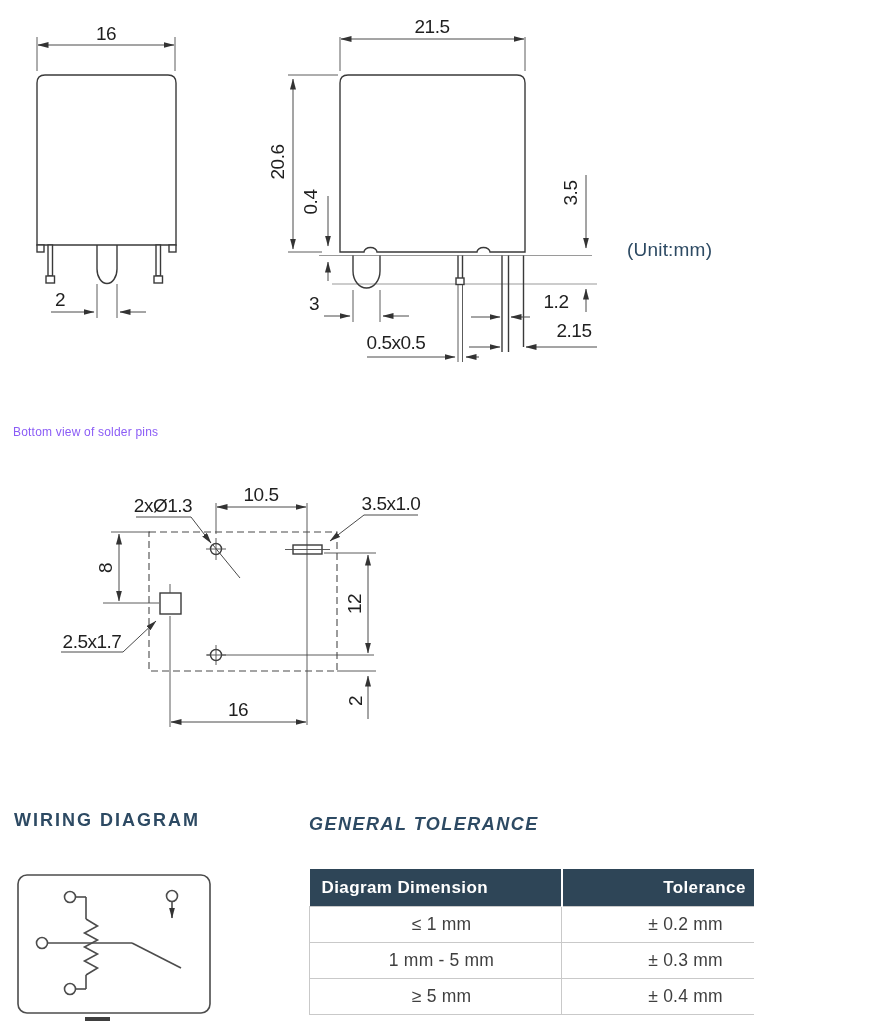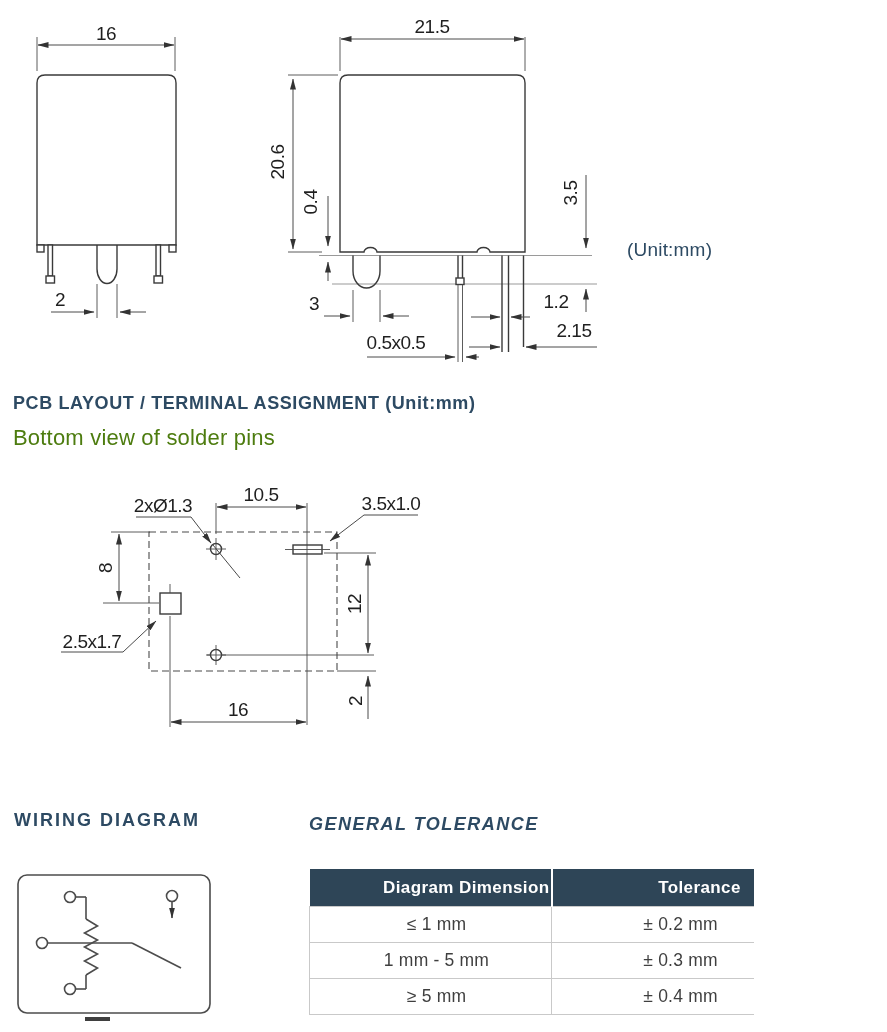--- a/index.html
+++ b/index.html
@@ -9,25 +9,25 @@
   svg text{font-family:"Liberation Sans","DejaVu Sans",sans-serif;fill:#1f1f1f;}
   .dim{font-size:19px;letter-spacing:-0.5px;}
   .obj{stroke:#3a3a3a;stroke-width:1.4;fill:none;}
   .objf{stroke:#3a3a3a;stroke-width:1.4;fill:#fff;}
   .dl{stroke:#4a4a4a;stroke-width:1;fill:none;}
   .thin{stroke:#4a4a4a;stroke-width:0.9;fill:none;}
   .ref{stroke:#9a9a9a;stroke-width:1.1;fill:none;}
   .dash{stroke:#4a4a4a;stroke-width:1.1;fill:none;stroke-dasharray:7,4;}
   .wire{stroke:#4c4c4c;stroke-width:1.6;fill:none;}
   .heading{position:absolute;font-weight:bold;color:#2d4a63;font-size:18px;letter-spacing:0.6px;white-space:nowrap;}
-  .subheading{position:absolute;color:#4d7c0f;font-size:22px;letter-spacing:0.2px;white-space:nowrap;}
+  .subheading{position:absolute;color:#8b5cf6;font-size:12px;letter-spacing:0.2px;white-space:nowrap;}
   .unitnote{position:absolute;left:627px;top:239px;font-weight:normal;color:#2d4a63;font-size:19px;letter-spacing:0.2px;}
   table.tol{position:absolute;left:309px;top:869px;width:501px;border-collapse:collapse;table-layout:fixed;}
   table.tol th{background:#2e4557;color:#fff;font-size:17px;font-weight:bold;height:35px;letter-spacing:0.4px;}
-  table.tol th.c1{width:238px;text-align:right;padding-left:2px;}
+  table.tol th.c1{width:238px;text-align:left;padding-left:12px;}
   table.tol th.c2{text-align:center;border-left:2px solid #fff;padding-left:38px;}
   table.tol td{height:33px;font-size:17.5px;color:#3f3f3f;border:1px solid #c9c9c9;letter-spacing:0.2px;background:#fff;}
   table.tol td.c1{text-align:center;padding-left:13px;margin-top:40px;}
   table.tol td.c2{text-align:center;}
   .footer-mark{position:absolute;left:85px;top:1017px;width:25px;height:4px;background:#3f3f3f;}
 </style>
 </head>
 <body>
 
 <div class="page">
@@ -114,21 +114,20 @@
       <line class="dl" x1="526" y1="347" x2="597" y2="347" marker-start="url(#arr)"></line>
 
       <line class="dl" x1="586" y1="175" x2="586" y2="248" marker-end="url(#arr)"></line>
       <line class="dl" x1="586" y1="312" x2="586" y2="289" marker-end="url(#arr)"></line>
       <text class="dim" transform="rotate(-90 577 193)" x="577" y="193" text-anchor="middle">3.5</text>
     </g>
   </svg>
 
   <div class="unitnote">(Unit:mm)</div>
 
-  <div class="heading" style="left:13px;top:393px;">PCB LAYOUT / TERMINAL ASSIGNMENT (Unit:mm)</div>
   <div class="subheading" style="left:13px;top:425px;">Bottom view of solder pins</div>
 
   <svg style="left:0;top:460px" width="520" height="300" viewBox="0 460 520 300">
     <g>
       <path class="dash" d="M149,532 H337 V671 H149 Z"></path>
       <line class="thin" x1="307" y1="503" x2="307" y2="725"></line>
       <line class="thin" x1="216" y1="503" x2="216" y2="534"></line>
     </g>
 
     <g>

